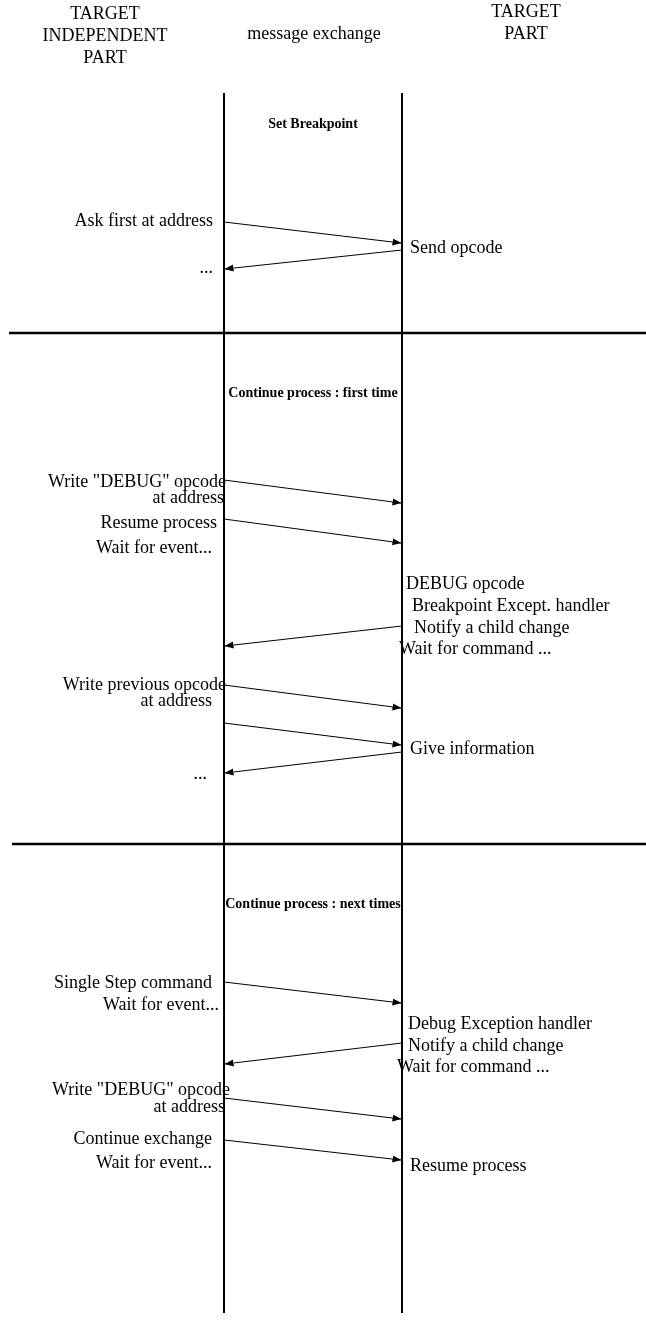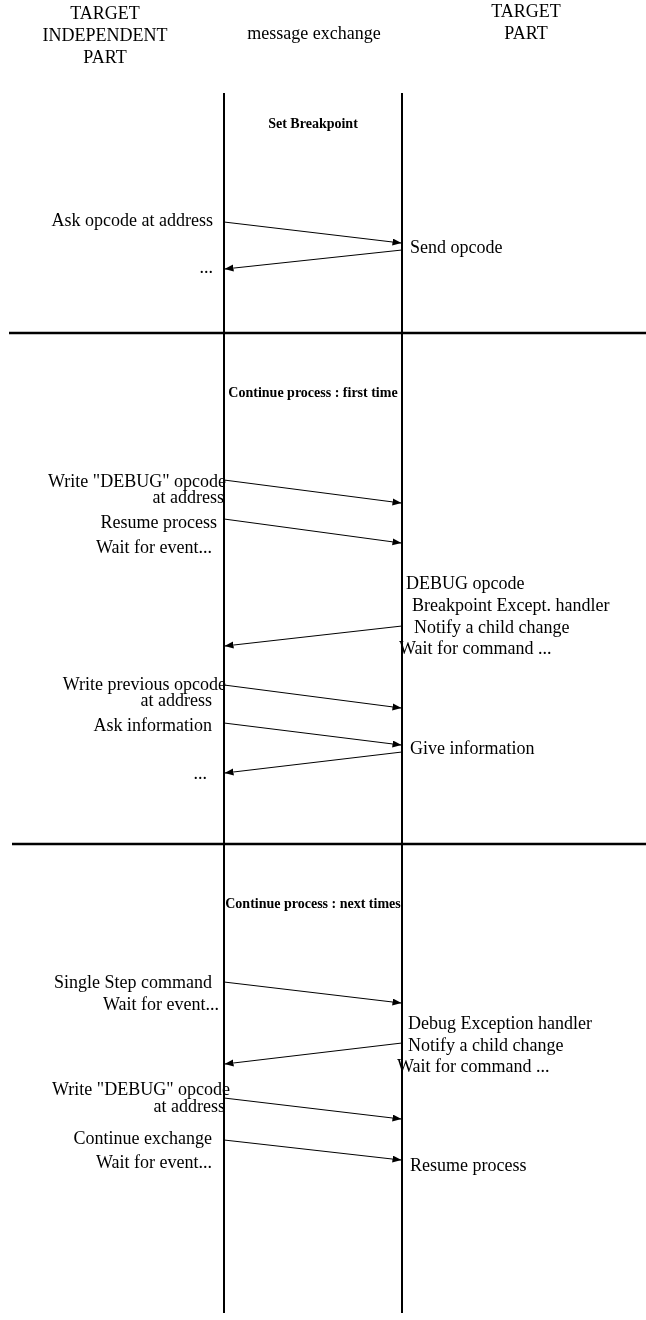--- a/index.html
+++ b/index.html
@@ -59,31 +59,30 @@
   </div>
   <div class="col-header" style="left:430px;top:0px;width:180px">
     <div>TARGET</div>
     <div>PART</div>
   </div>
 
   <div class="section-title" style="top:114px">Set Breakpoint</div>
   <div class="section-title" style="top:894px">Continue process : next times</div>
   <div class="section-title" style="top:383px">Continue process : first time</div>
 
-  <div class="lbl left" style="top:211px;width:207px">Ask opcode at address</div>
+  <div class="lbl left" style="top:211px;width:207px">Ask first at address</div>
   <div class="lbl left" style="top:258px;width:207px">...</div>
   <div class="lbl right" style="left:404px;top:238px">Send opcode</div>
 
   <div class="lbl left" style="top:472px;width:220px">Write "DEBUG" opcode</div>
   <div class="lbl left" style="top:488px;width:218px">at address</div>
   <div class="lbl left" style="top:513px;width:211px">Resume process</div>
   <div class="lbl left" style="top:538px;width:206px">Wait for event...</div>
   <div class="lbl left" style="top:675px;width:220px">Write previous opcode</div>
   <div class="lbl left" style="top:691px;width:206px">at address</div>
-  <div class="lbl left" style="top:716px;width:206px">Ask information</div>
   <div class="lbl left" style="top:764px;width:201px">...</div>
 
   <div class="lbl right" style="left:400px;top:574px">DEBUG opcode</div>
   <div class="lbl right" style="left:406px;top:596px">Breakpoint Except. handler</div>
   <div class="lbl right" style="left:408px;top:618px">Notify a child change</div>
   <div class="lbl right" style="left:393px;top:639px">Wait for command ...</div>
   <div class="lbl right" style="left:404px;top:739px">Give information</div>
 
   <div class="lbl left" style="top:973px;width:206px">Single Step command</div>
   <div class="lbl left" style="top:995px;width:213px">Wait for event...</div>

